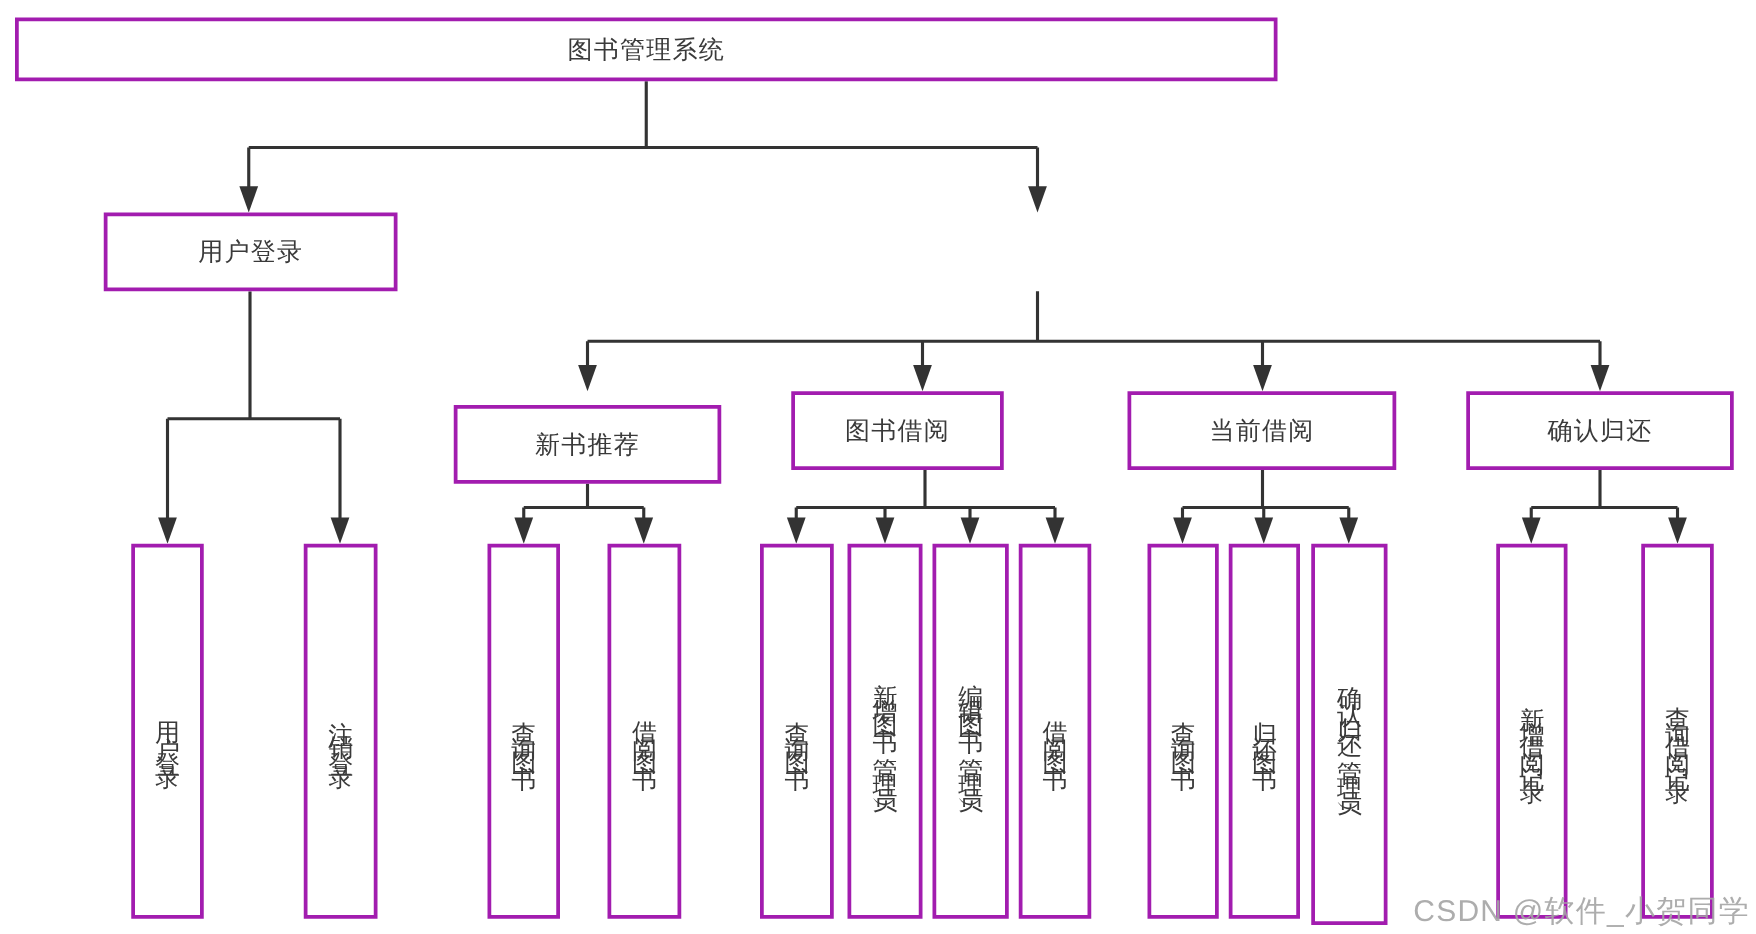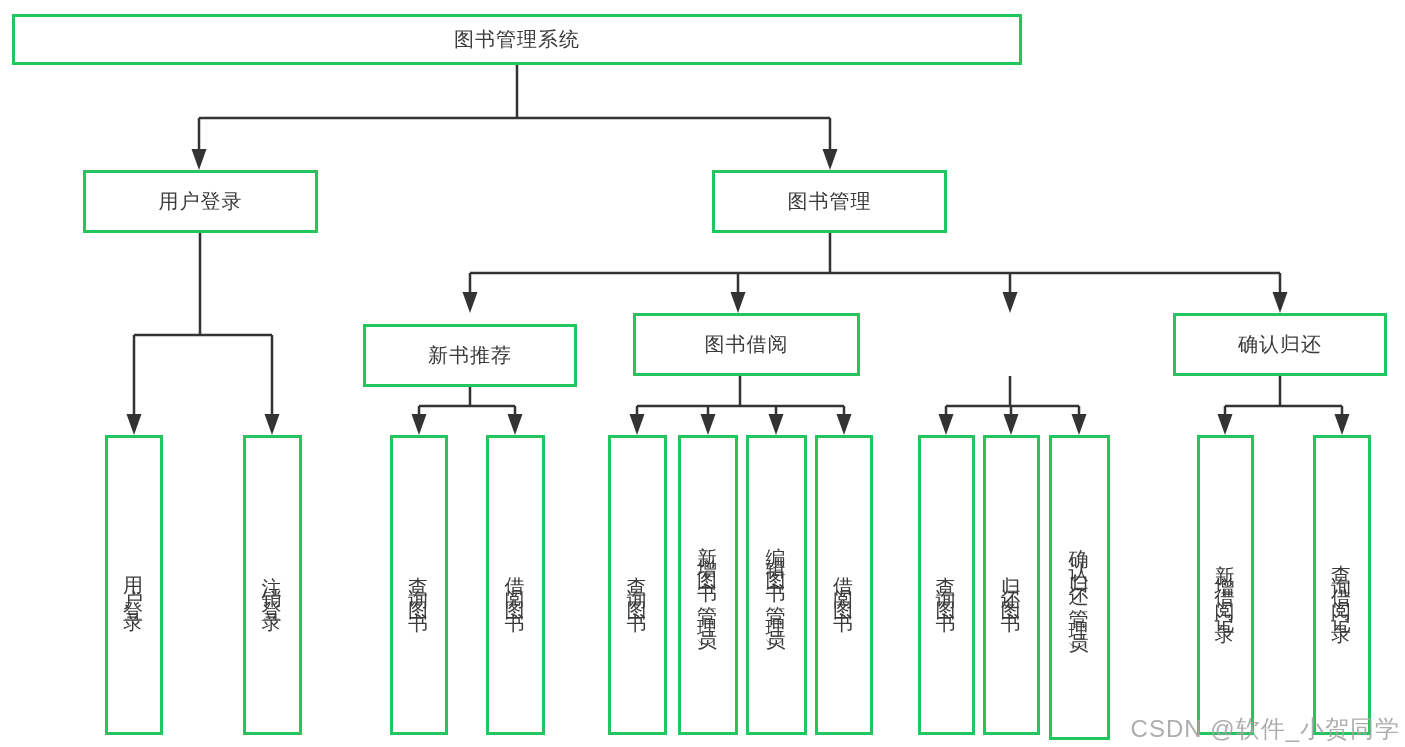--- a/index.html
+++ b/index.html
@@ -12,21 +12,21 @@
     overflow: hidden;
   }
   #wires {
     position: absolute;
     left: 0; top: 0;
     width: 1405px; height: 747px;
   }
   .box {
     position: absolute;
     box-sizing: border-box;
-    border: 3px solid #22c55e;
+    border: 3px solid #a21caf;
     background: #ffffff;
     display: flex;
     align-items: center;
     justify-content: center;
     color: #3a3a3a;
   }
   .box.h span {
     font-size: 20px;
     letter-spacing: 1px;
     white-space: nowrap;
@@ -97,29 +97,29 @@
     </g>
   </svg>
 
   <div class="box h" style="left:12px; top:14px; width:1010px; height:51px;">
     <span>图书管理系统</span>
   </div>
 
   <div class="box h" style="left:83px; top:170px; width:235px; height:63px;">
     <span>用户登录</span>
   </div>
-  <div class="box h" style="left:712px; top:170px; width:235px; height:63px;">
-    <span>图书管理</span>
-  </div>
 
   <div class="box h" style="left:363px; top:324px; width:214px; height:63px;">
     <span>新书推荐</span>
   </div>
-  <div class="box h" style="left:633px; top:313px; width:227px; height:63px;">
+  <div class="box h" style="left:633px; top:313px; width:170px; height:63px;">
     <span>图书借阅</span>
+  </div>
+  <div class="box h" style="left:902px; top:313px; width:215px; height:63px;">
+    <span>当前借阅</span>
   </div>
   <div class="box h" style="left:1173px; top:313px; width:214px; height:63px;">
     <span>确认归还</span>
   </div>
 
   <div class="box v" style="left:105px; top:435px; width:58px; height:300px;">
     <span>用户登录</span>
   </div>
   <div class="box v" style="left:243px; top:435px; width:59px; height:300px;">
     <span>注销登录</span>

